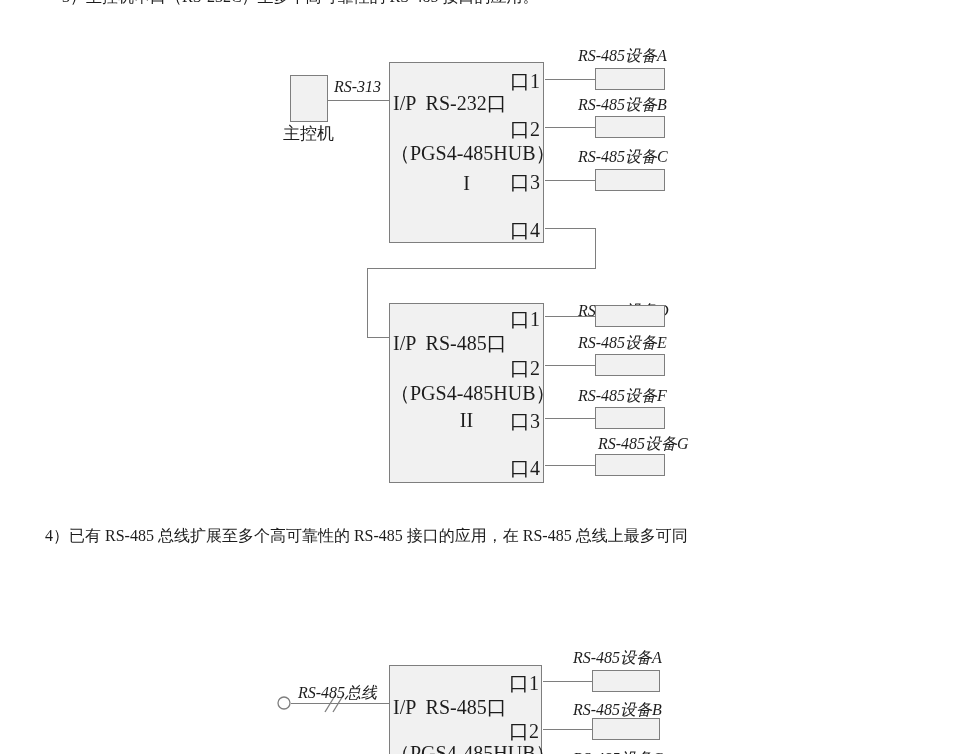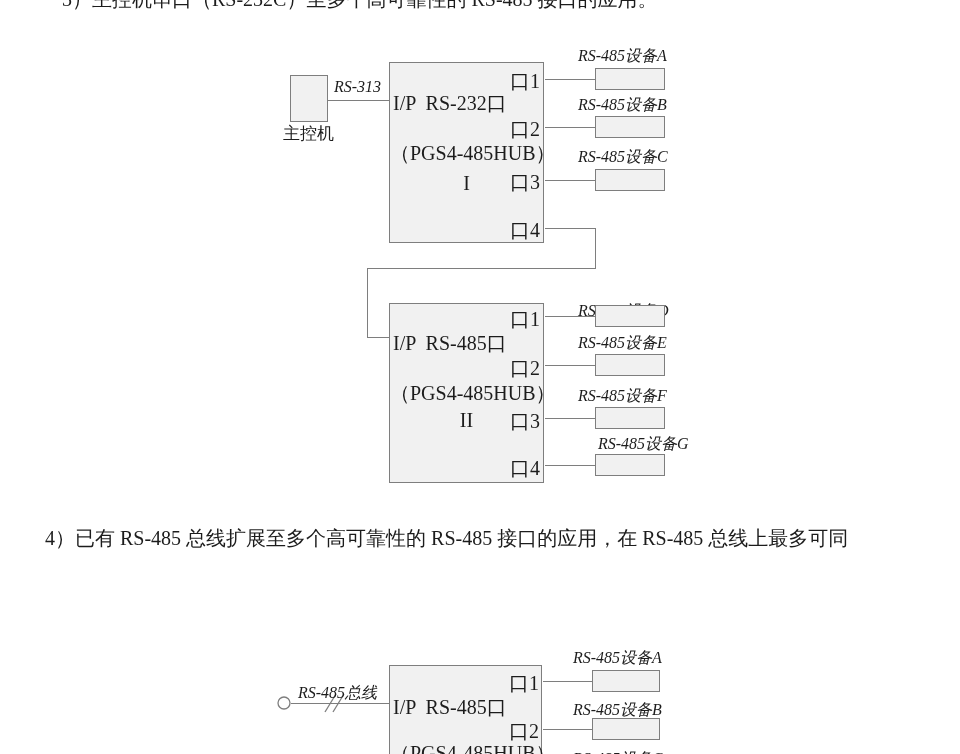--- a/index.html
+++ b/index.html
@@ -1,21 +1,21 @@
 <!DOCTYPE html>
 <html><head>
 <meta charset="utf-8">
 <style>
   html,body{margin:0;padding:0;background:#fff;}
   .page{
     position:relative;width:960px;height:754px;overflow:hidden;background:#ffffff;
     font-family:"Liberation Serif","DejaVu Serif",serif;color:#1c1c1c;
   }
   .lbl{position:absolute;line-height:1.15;white-space:pre;}
-  .f20{font-size:20px;}
+  .f20{font-size:16px;}
   .f17{font-size:17px;}
   .f16{font-size:16px;font-style:italic;}
   .box{position:absolute;box-sizing:border-box;background:#f1f1f1;border:1px solid #7e7e7e;}
   .hubtxt{position:absolute;white-space:pre;line-height:1.1;font-size:20px;}
   .ctr{left:0;right:0;text-align:center;}
   svg.wires{position:absolute;left:0;top:0;pointer-events:none;}
 </style>
 </head>
 <body>
 

